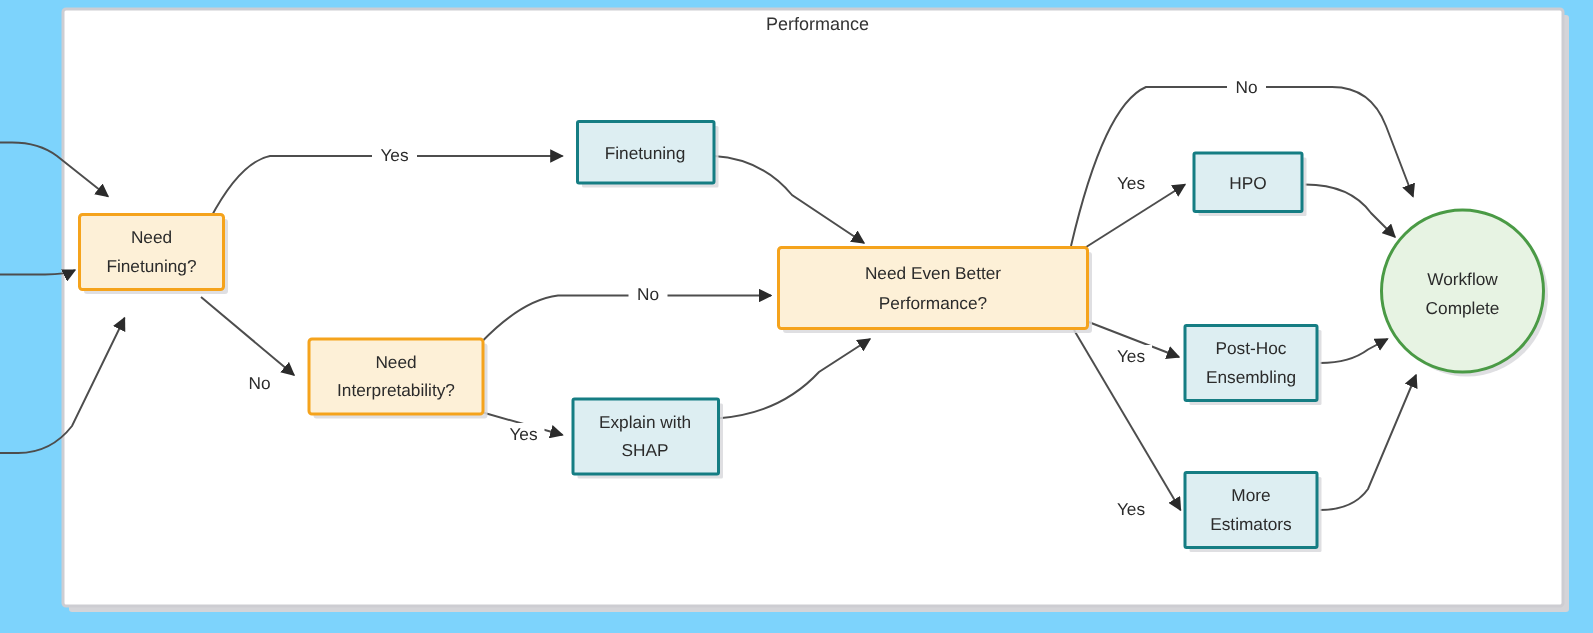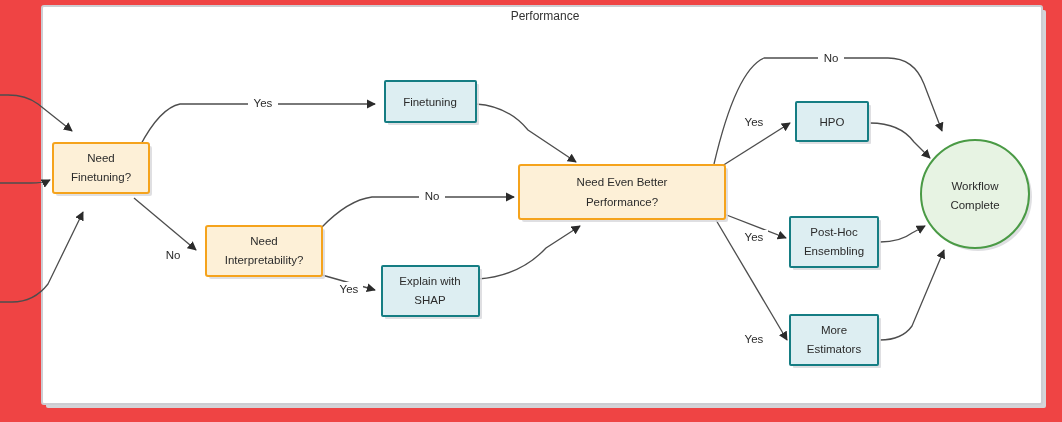--- a/index.html
+++ b/index.html
@@ -5,21 +5,21 @@
   html, body {
     margin: 0;
     padding: 0;
     background: #ffffff;
     font-family: "Liberation Sans", sans-serif;
   }
   #stage {
     position: relative;
     width: 1062px;
     height: 422px;
-    background: #ef4444;
+    background: #7dd3fc;
     overflow: hidden;
   }
   #flow-svg {
     position: absolute;
     left: 0;
     top: 0;
     width: 1062px;
     height: 422px;
   }
   .edge-path {

